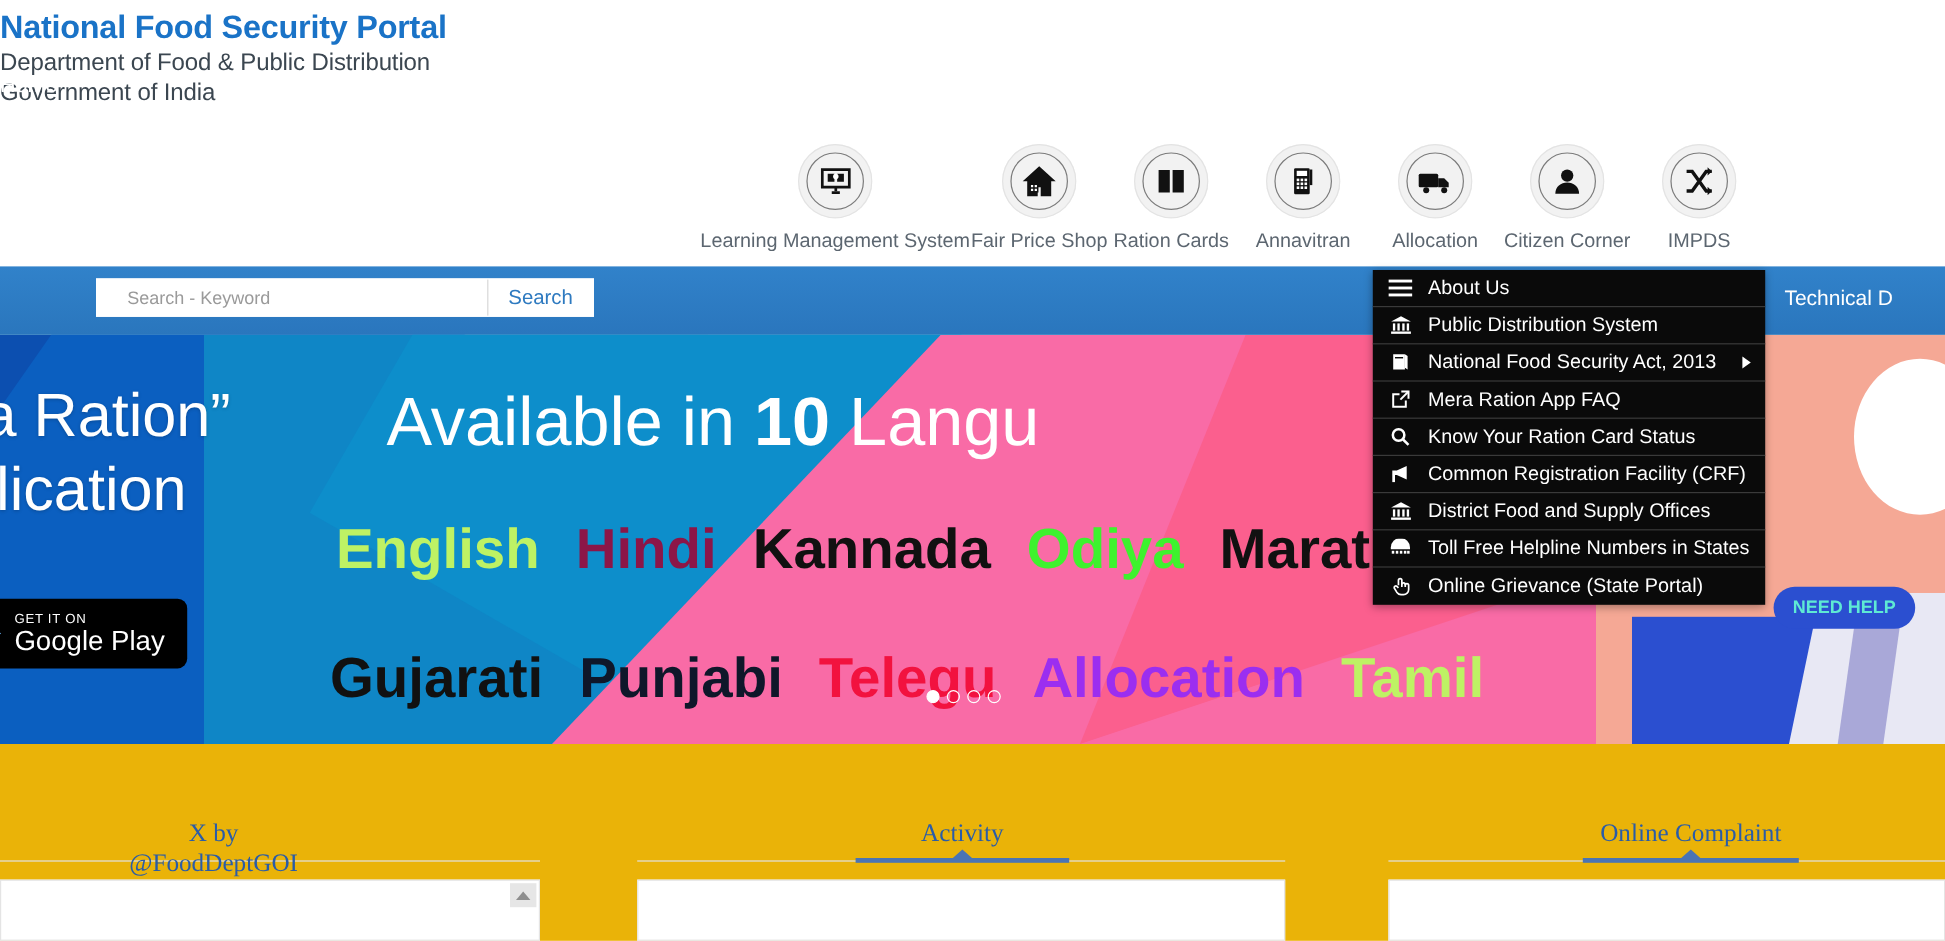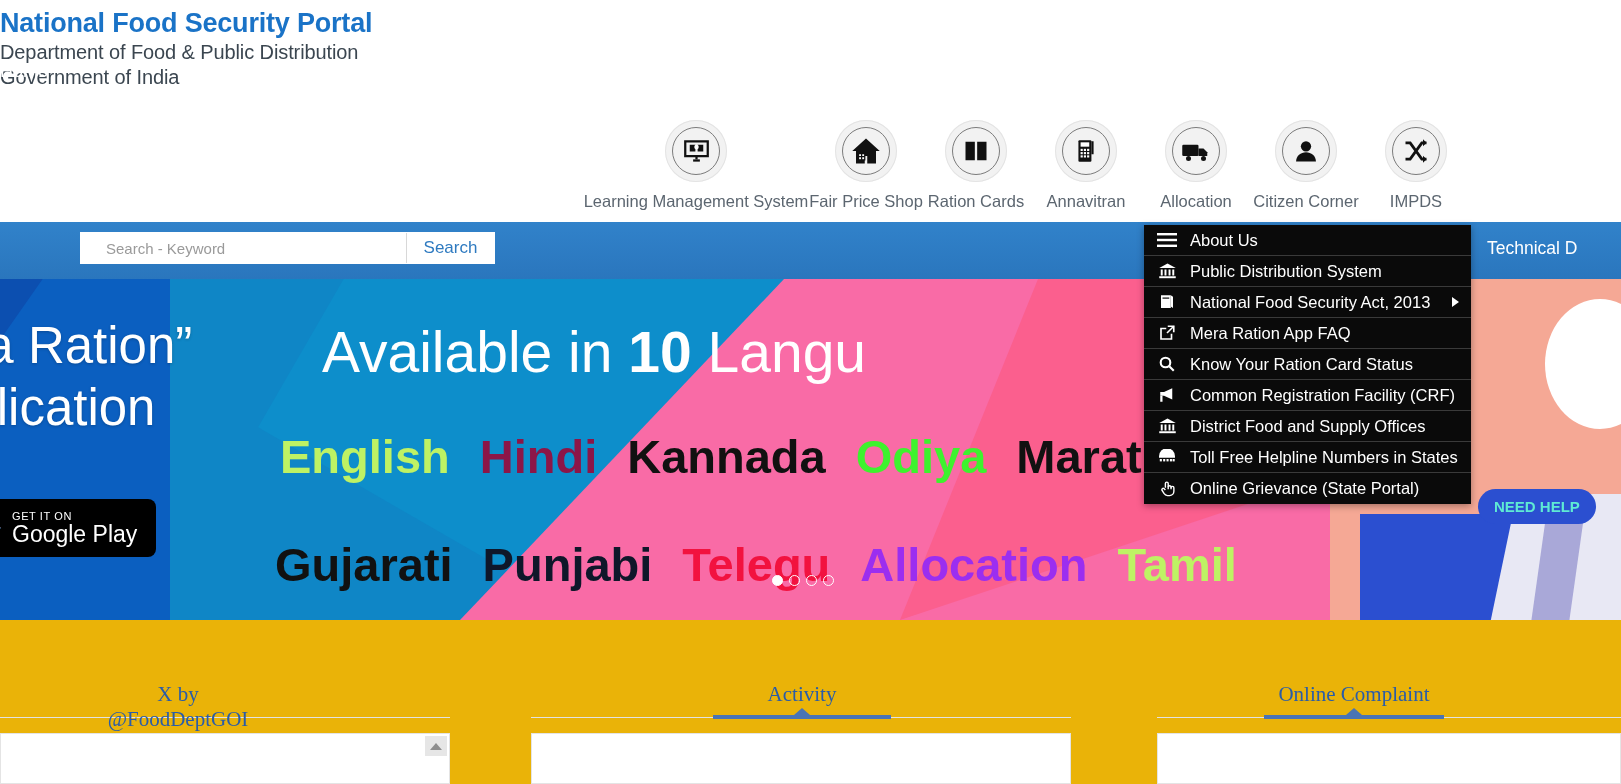--- a/index.html
+++ b/index.html
@@ -588,19 +588,19 @@
     </div>
 
   <div class="tab-hairline" style="left:531px; width:540px;"></div>
   <div class="tabcol" style="left:713px; width:178px;">
     <div class="tab-label" style="margin-top:62px;">Activity</div>
     <div class="tab-underline"></div>
   </div>
   <div class="panel-box" style="left:531px; top:113px; width:540px; height:51px;"></div>
 
   <div class="tab-hairline" style="left:1157px; width:464px;"></div>
-  <div class="tabcol" style="left:1264px; width:180px;">
+  <div class="tabcol" style="left:1319px; width:180px;">
     <div class="tab-label" style="margin-top:62px;">Online Complaint</div>
     <div class="tab-underline"></div>
   </div>
   <div class="panel-box" style="left:1157px; top:113px; width:464px; height:51px;"></div>
 
 </div>
 
 </body></html>

